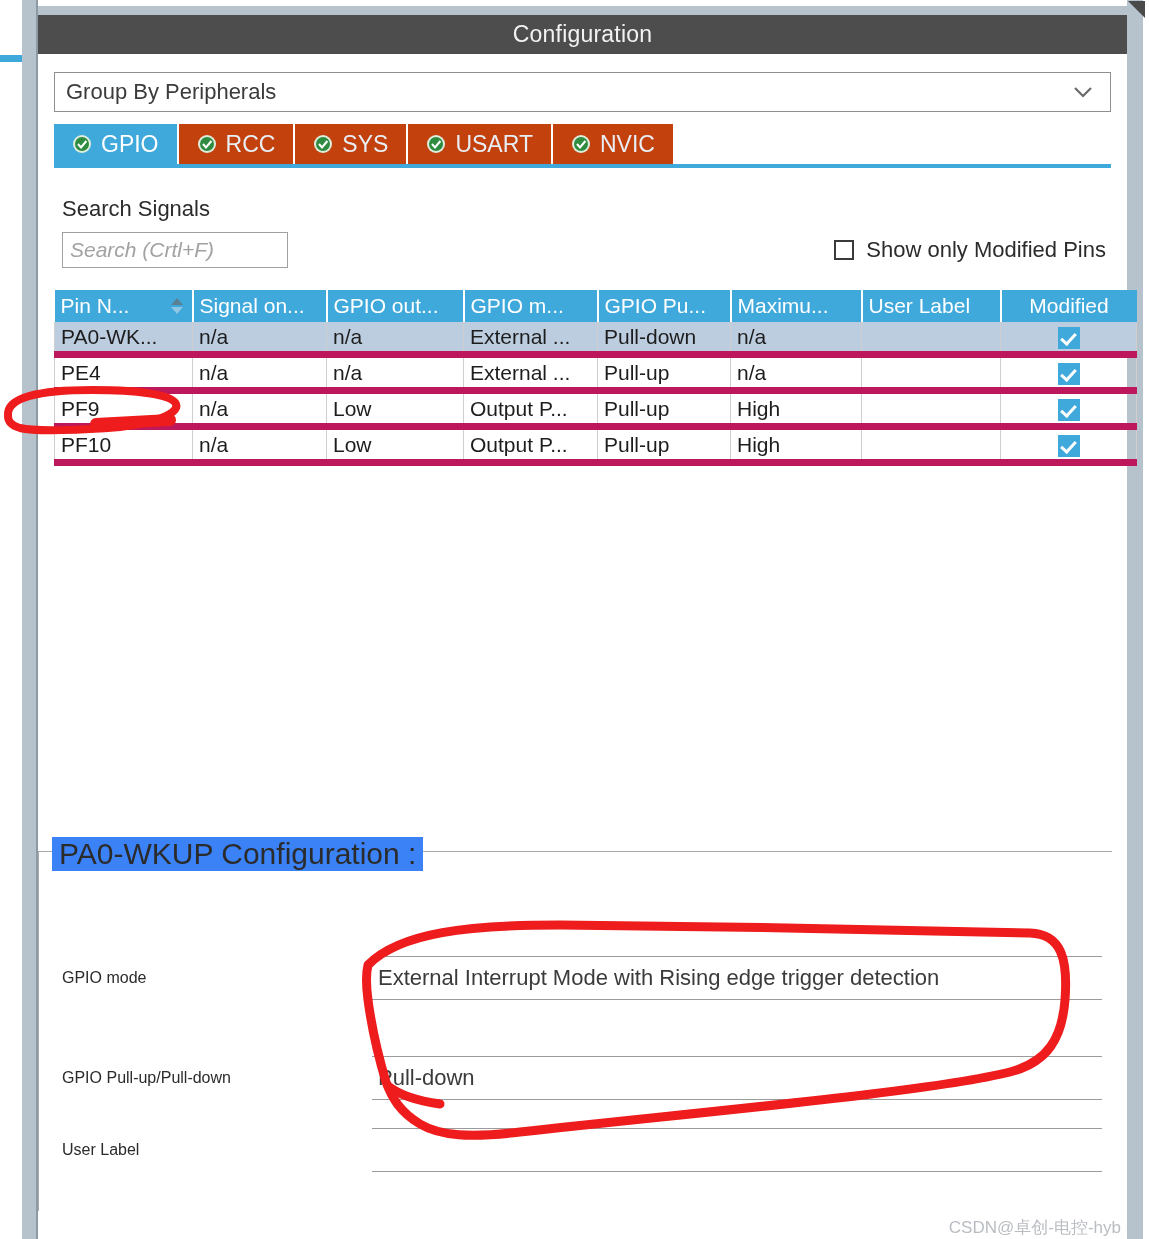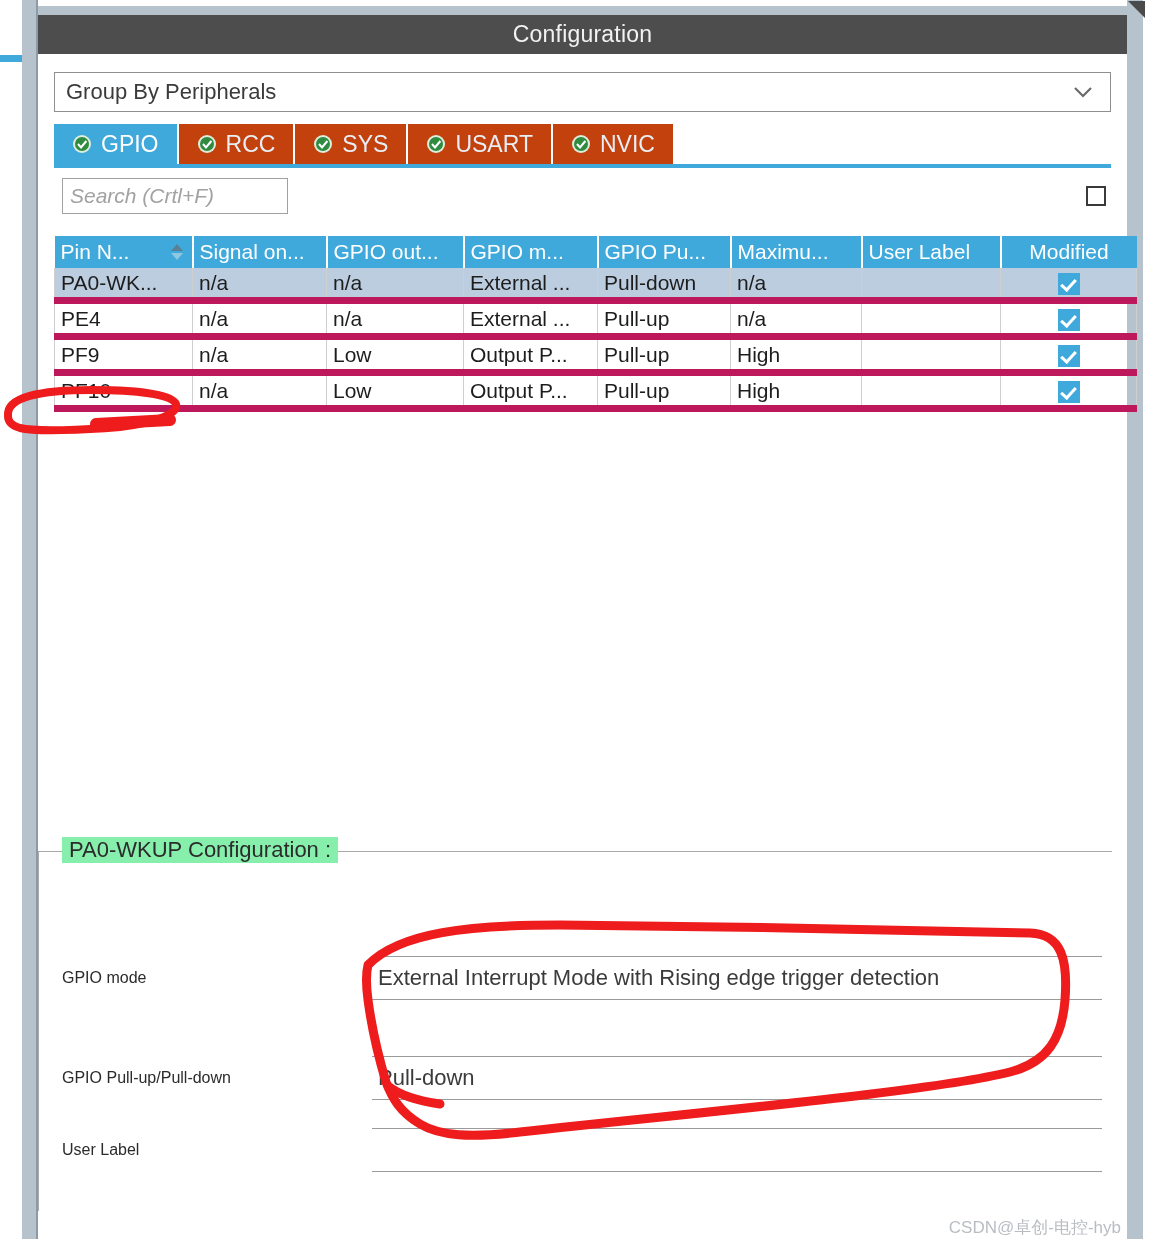--- a/index.html
+++ b/index.html
@@ -256,24 +256,24 @@
   
   .groupbox {
     position: absolute;
     left: 38px;
     top: 851px;
     width: 1074px;
     height: 360px;
   }
   .gb-legend {
     position: absolute;
-    left: 24px; top: -14px;
-    background: #86efac;
+    left: 14px; top: -14px;
+    background: #3b82f6;
     padding: 0 7px;
-    font-size: 22px;
+    font-size: 30px;
     color: #2b2b2b;
     z-index: 2;
     white-space: nowrap;
   }
   .gb-border {
     position: absolute;
     left: 0; top: 0;
     width: 100%; height: 100%;
     border-left: 1px solid #aaaaaa;
     border-top: 1px solid #aaaaaa;
@@ -395,26 +395,28 @@
           <svg class="okicon" viewBox="0 0 20 20">
             <circle cx="10" cy="10" r="9" fill="#ddeedd"></circle>
             <circle cx="10" cy="10" r="7" fill="#2e8b3f"></circle>
             <polyline points="6,10 9,13.4 14.4,7" fill="none" stroke="#ffffff" stroke-width="2.1"></polyline>
           </svg>
           <span>NVIC</span>
         </div>
       </div>
       <div class="tabs-underline"></div>
 
+      <div class="search-label">Search Signals</div>
       <div class="search-row">
         <div class="search-box">
           <span class="ph">Search (Crtl+F)</span>
         </div>
         <div class="chk-wrap">
           <span class="chkbox"></span>
+          <span class="chk-label">Show only Modified Pins</span>
         </div>
       </div>
 
       <table class="table">
         <colgroup>
           <col style="width:138px">
           <col style="width:134px">
           <col style="width:137px">
           <col style="width:134px">
           <col style="width:133px">

